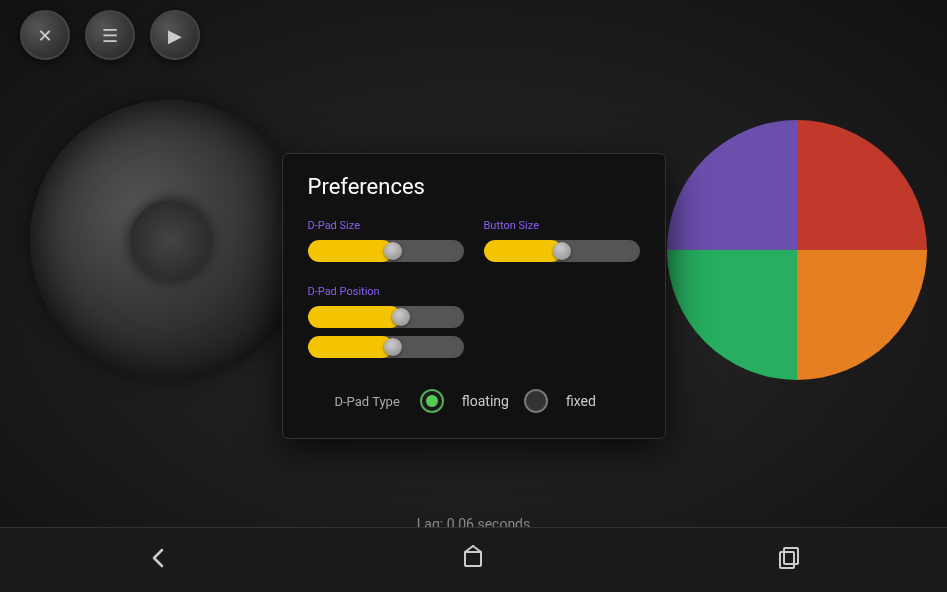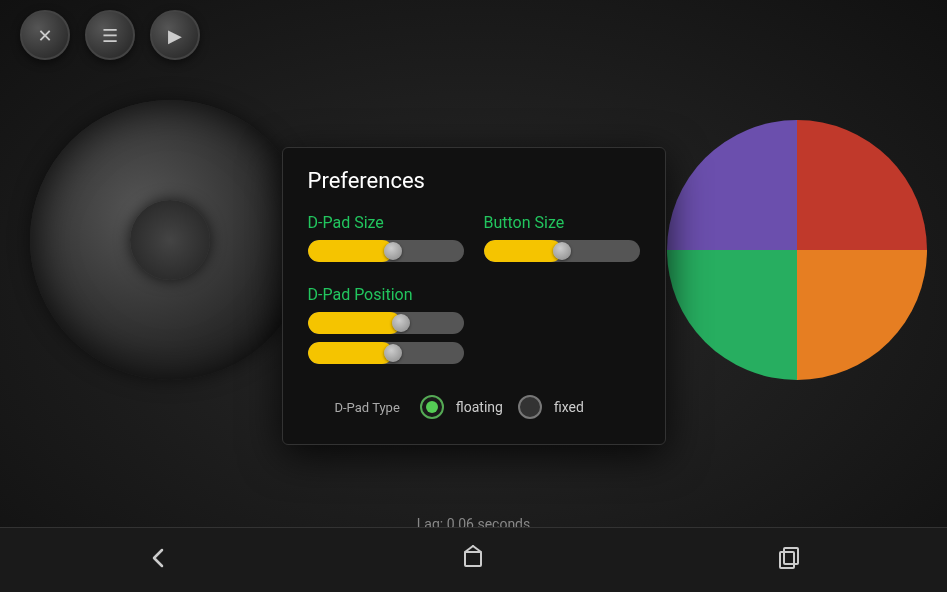--- a/index.html
+++ b/index.html
@@ -169,22 +169,22 @@
       display: grid;
       grid-template-columns: 1fr 1fr;
       gap: 0 20px;
     }
 
     .pref-section {
       margin-bottom: 15px;
     }
 
     .pref-label {
-      color: #22c55e;
-      font-size: 16px;
+      color: #8b5cf6;
+      font-size: 11px;
       margin-bottom: 8px;
     }
 
     
     .slider-track {
       position: relative;
       height: 22px;
       background: #555;
       border-radius: 11px;
       margin-bottom: 8px;
@@ -227,21 +227,21 @@
 
     .radio-group {
       display: flex;
       align-items: center;
       gap: 15px;
     }
 
     .radio-option {
       display: flex;
       align-items: center;
-      gap: 12px;
+      gap: 18px;
       cursor: pointer;
     }
 
     .radio-circle {
       width: 24px;
       height: 24px;
       border-radius: 50%;
       border: 2px solid #777;
       background: #333;
       display: flex;

